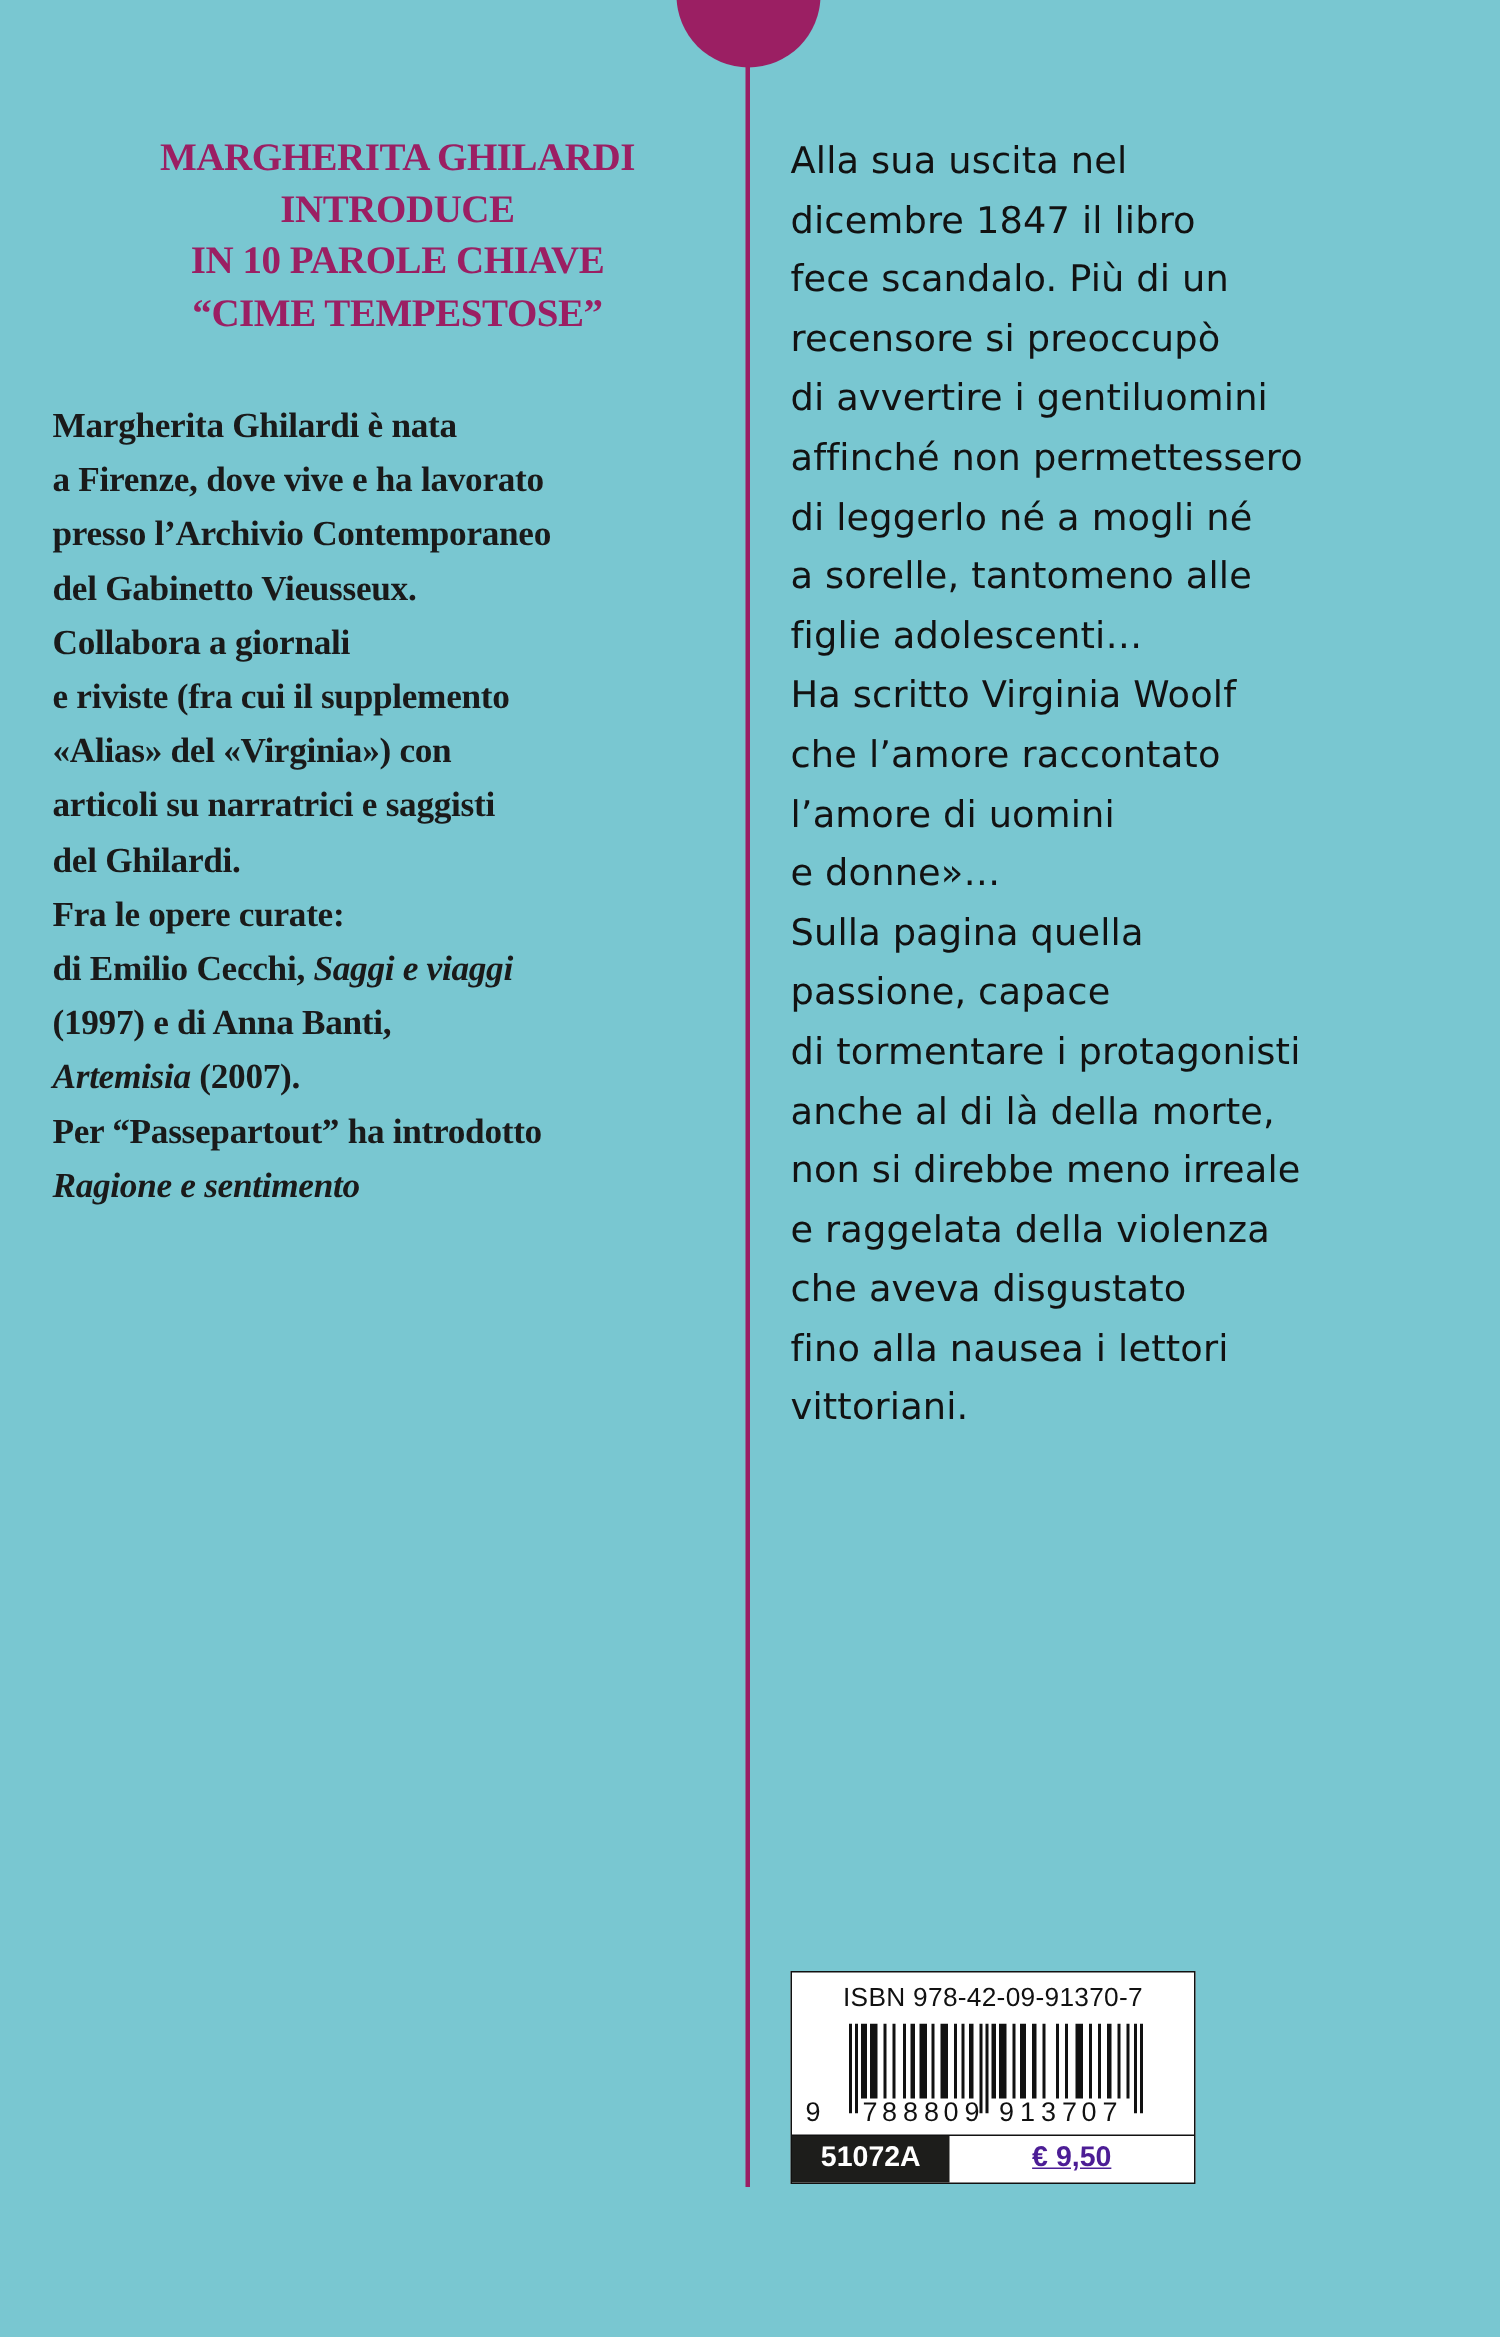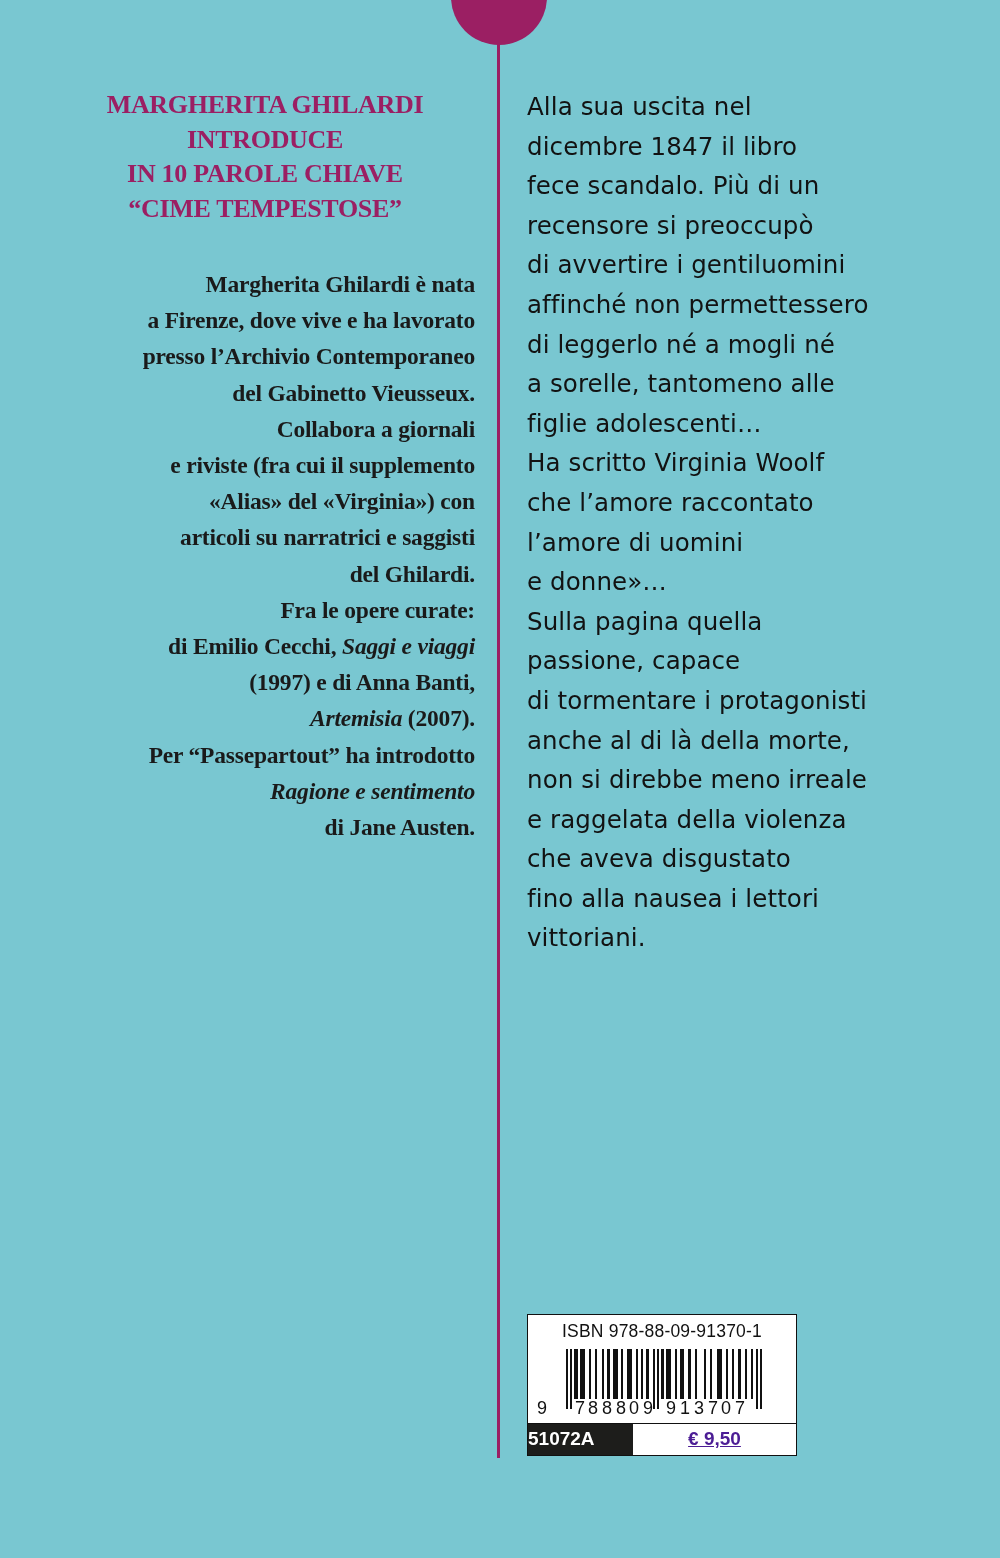--- a/index.html
+++ b/index.html
@@ -5,21 +5,21 @@
   html, body { margin:0; padding:0; }
   body { width:1000px; height:1558px; background:#79c7d1; position:relative; overflow:hidden; }
   .circle { position:absolute; left:451px; top:-51px; width:96px; height:96px; border-radius:50%; background:#9b1f63; }
   .vline { position:absolute; left:497px; top:40px; width:3px; height:1418px; background:#9b1f63; }
 
   .heading { position:absolute; right:525px; top:88px; width:420px; text-align:center;
     font-family:"Liberation Serif", "DejaVu Serif", serif; font-weight:bold; color:#9b1f63;
     font-size:26px; line-height:34.5px; letter-spacing:-0.3px; }
   .heading div { white-space:nowrap; }
 
-  .bio { position:absolute; right:525px; top:266px; width:440px; text-align:right;
+  .bio { position:absolute; right:525px; top:266px; width:440px; 
     font-family:"Liberation Serif", "DejaVu Serif", serif; font-weight:bold; color:#1a1a1a;
     font-size:23.5px; line-height:36.2px; letter-spacing:-0.2px; }
   .bio div { white-space:nowrap; }
   .bio i { font-style:italic; }
 
   .blurb { position:absolute; left:527px; top:87px; width:470px;
     font-family:"DejaVu Sans", "Liberation Sans", sans-serif; color:#121212;
     font-size:24.5px; line-height:39.6px; letter-spacing:0.1px; }
   .blurb div { white-space:nowrap; }
   .blurb i { font-style:italic; }
@@ -28,21 +28,21 @@
 
   .barcode-box { position:absolute; left:527px; top:1314px; width:270px; height:142px;
     background:#fff; border:1.5px solid #111; box-sizing:border-box; }
   .isbn { position:absolute; left:0; right:0; top:6px; text-align:center;
     font-family:"Liberation Sans", "DejaVu Sans", sans-serif; font-size:17.5px; color:#111; letter-spacing:0.2px; }
   .bars { position:absolute; left:20px; top:34px; width:232px; height:60px; }
   .digits { position:absolute; left:0; top:83px; width:268px; height:22px;
     font-family:"Liberation Sans", "DejaVu Sans", sans-serif; font-size:18px; color:#111; }
   .digits span { position:absolute; top:0; }
   .bottom-row { position:absolute; left:0; right:0; bottom:0; height:31px; border-top:1.5px solid #111; display:flex; }
-  .code-cell { width:105px; background:#1d1d1b; color:#fff; 
+  .code-cell { width:105px; background:#1d1d1b; color:#fff; text-align:center;
     font-family:"Liberation Sans", "DejaVu Sans", sans-serif; font-weight:bold; font-size:19px; line-height:30px; }
   .price-cell { flex:1; text-align:center; color:#4c1d95;
     font-family:"Liberation Sans", "DejaVu Sans", sans-serif; font-weight:bold; font-size:19px; line-height:30px;text-decoration:underline; }
 </style>
 </head>
 <body>
 
 <div class="circle"></div>
 <div class="vline"></div>
 
@@ -62,21 +62,20 @@
   <div>e riviste (fra cui il supplemento</div>
   <div>«Alias» del «Virginia») con</div>
   <div>articoli su narratrici e saggisti</div>
   <div>del Ghilardi.</div>
   <div>Fra le opere curate:</div>
   <div><span>di Emilio Cecchi, </span><i>Saggi e viaggi</i></div>
   <div>(1997) e di Anna Banti,</div>
   <div><i>Artemisia</i><span> (2007).</span></div>
   <div>Per “Passepartout” ha introdotto</div>
   <div><i>Ragione e sentimento</i></div>
-  <div>di Jane Austen.</div>
 </div>
 
 <div class="blurb">
   <div>Alla sua uscita nel</div>
   <div>dicembre 1847 il libro</div>
   <div>fece scandalo. Più di un</div>
   <div>recensore si preoccupò</div>
   <div>di avvertire i gentiluomini</div>
   <div>affinché non permettessero</div>
   <div>di leggerlo né a mogli né</div>
@@ -104,21 +103,21 @@
   
   
   
   
   
   
   
 </div>
 
 <div class="barcode-box">
-  <div class="isbn">ISBN 978-88-09-91370-1</div>
+  <div class="isbn">ISBN 978-42-09-91370-7</div>
   <svg class="bars" viewBox="0 0 232 60" preserveAspectRatio="none">
     <g fill="#111">
       <rect x="18" y="0" width="2" height="60"></rect>
         <rect x="22" y="0" width="2" height="60"></rect>
       <rect x="26" y="0" width="4" height="50"></rect>
         <rect x="32" y="0" width="5" height="50"></rect>
       <rect x="41" y="0" width="2" height="50"></rect>
         <rect x="47" y="0" width="2" height="50"></rect>
       <rect x="54" y="0" width="2" height="50"></rect>
         <rect x="59" y="0" width="3" height="50"></rect>

